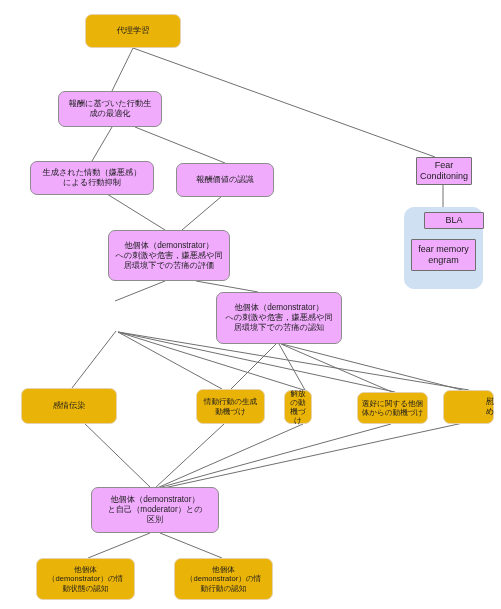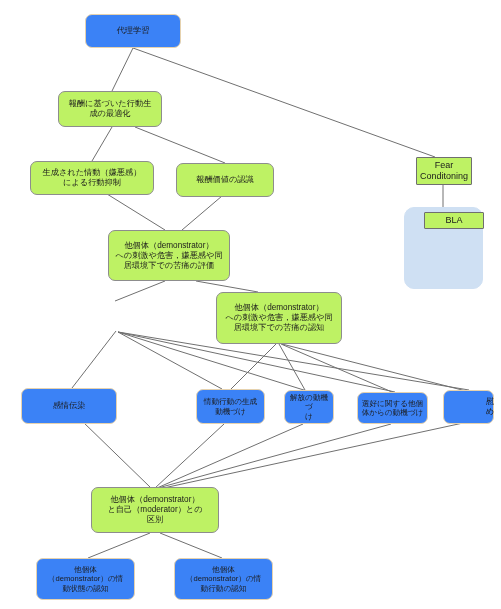--- a/index.html
+++ b/index.html
@@ -25,29 +25,29 @@
   }
   .node {
     position: absolute;
     box-sizing: border-box;
     display: flex;
     align-items: center;
     justify-content: center;
     text-align: center;
     border-radius: 7px;
     border: 1px solid #8d8d8d;
-    background: #bef264;
+    background: #f0abfc;
     color: #1b1b1b;
     line-height: 1.22;
     padding: 2px 3px;
     white-space: pre-line;
     z-index: 2;
   }
   .node.orange {
-    background: #3b82f6;
+    background: #eab308;
     border-color: #e6d2ae;
   }
   .node.sq {
     border-radius: 1px;
     border-color: #6f6f6f;
   }
   .group-box {
     position: absolute;
     box-sizing: border-box;
     background: #cfe0f3;
@@ -119,36 +119,38 @@
   <div class="node jp" style="left:30px; top:161px; width:124px; height:34px;">生成された情動（嫌悪感）
 による行動抑制</div>
 
   <div class="node jp" style="left:176px; top:163px; width:98px; height:34px;">報酬価値の認識</div>
 
   <div class="node sq en" style="left:416px; top:157px; width:56px; height:28px;">Fear
 Conditoning</div>
 
   <div class="node sq en" style="left:424px; top:212px; width:60px; height:17px;">BLA</div>
 
+  <div class="node sq en" style="left:411px; top:239px; width:65px; height:32px;">fear memory
+engram</div>
 
   <div class="node jp" style="left:108px; top:230px; width:122px; height:51px;">他個体（demonstrator）
 への刺激や危害，嫌悪感や同
 居環境下での苦痛の評価</div>
 
 
   <div class="node jp" style="left:216px; top:292px; width:126px; height:52px;">他個体（demonstrator）
 への刺激や危害，嫌悪感や同
 居環境下での苦痛の認知</div>
 
   <div class="node orange jp" style="left:21px; top:388px; width:96px; height:36px;">感情伝染</div>
 
   <div class="node orange jp-s" style="left:196px; top:389px; width:69px; height:35px;">情動行動の生成
 動機づけ</div>
 
-  <div class="node orange jp-s" style="left:284px; top:390px; width:50px; height:34px;">解放の動機づ
+  <div class="node orange jp-s" style="left:284px; top:390px; width:28px; height:34px;">解放の動機づ
 け</div>
 
   <div class="node orange jp-s" style="left:357px; top:392px; width:71px; height:32px;">選好に関する他個
 体からの動機づけ</div>
 
   <div class="node orange jp" style="left:443px; top:390px; width:50px; height:34px;padding-left:46px;">慰め</div>
 
   <div class="node jp" style="left:91px; top:487px; width:128px; height:46px;">他個体（demonstrator）
 と自己（moderator）との
 区別</div>

